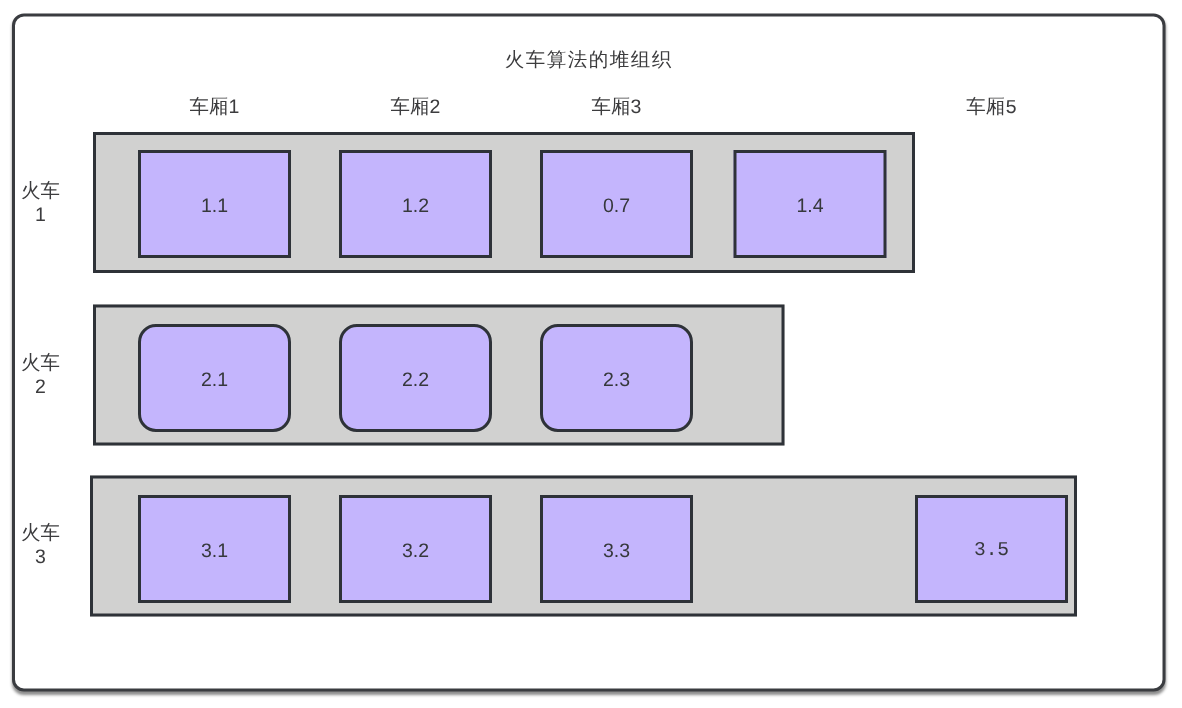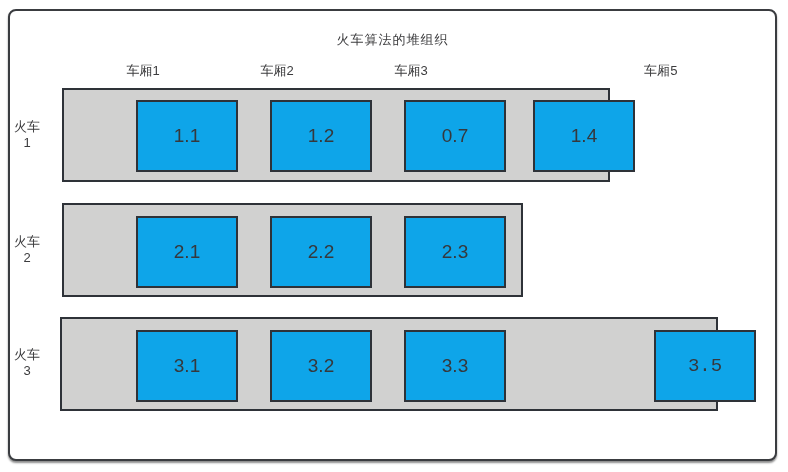--- a/index.html
+++ b/index.html
@@ -64,36 +64,35 @@
   }
   .train-label span { display: block; }
   .label-1 { top: 108px; }
   .label-2 { top: 223px; }
   .label-3 { top: 336px; }
   .cell {
     position: absolute;
     width: 102px;
     height: 72px;
     box-sizing: border-box;
-    background: #0ea5e9;
+    background: #c4b5fd;
     border: 2px solid #2e3238;
     display: flex;
     align-items: center;
     justify-content: center;
-    font-size: 19px;
+    font-size: 13px;
     color: #36383c;
-    margin-left: 44px;
   }
   .col1 { left: 82px; }
   .col2 { left: 216px; }
   .col3 { left: 350px; }
   .col4 { left: 479px; }
   .col5 { left: 600px; font-family: Liberation Mono, monospace; }
   .cellrow1 { top: 89px; }
-  .cellrow2 { top: 205px; }
+  .cellrow2 { top: 205px; border-radius: 12px; }
   .cellrow3 { top: 319px; }
 </style>
 </head>
 <body>
 
 <div class="stage">
   <div class="frame">
 
     <div class="diagram-title">火车算法的堆组织</div>
 

